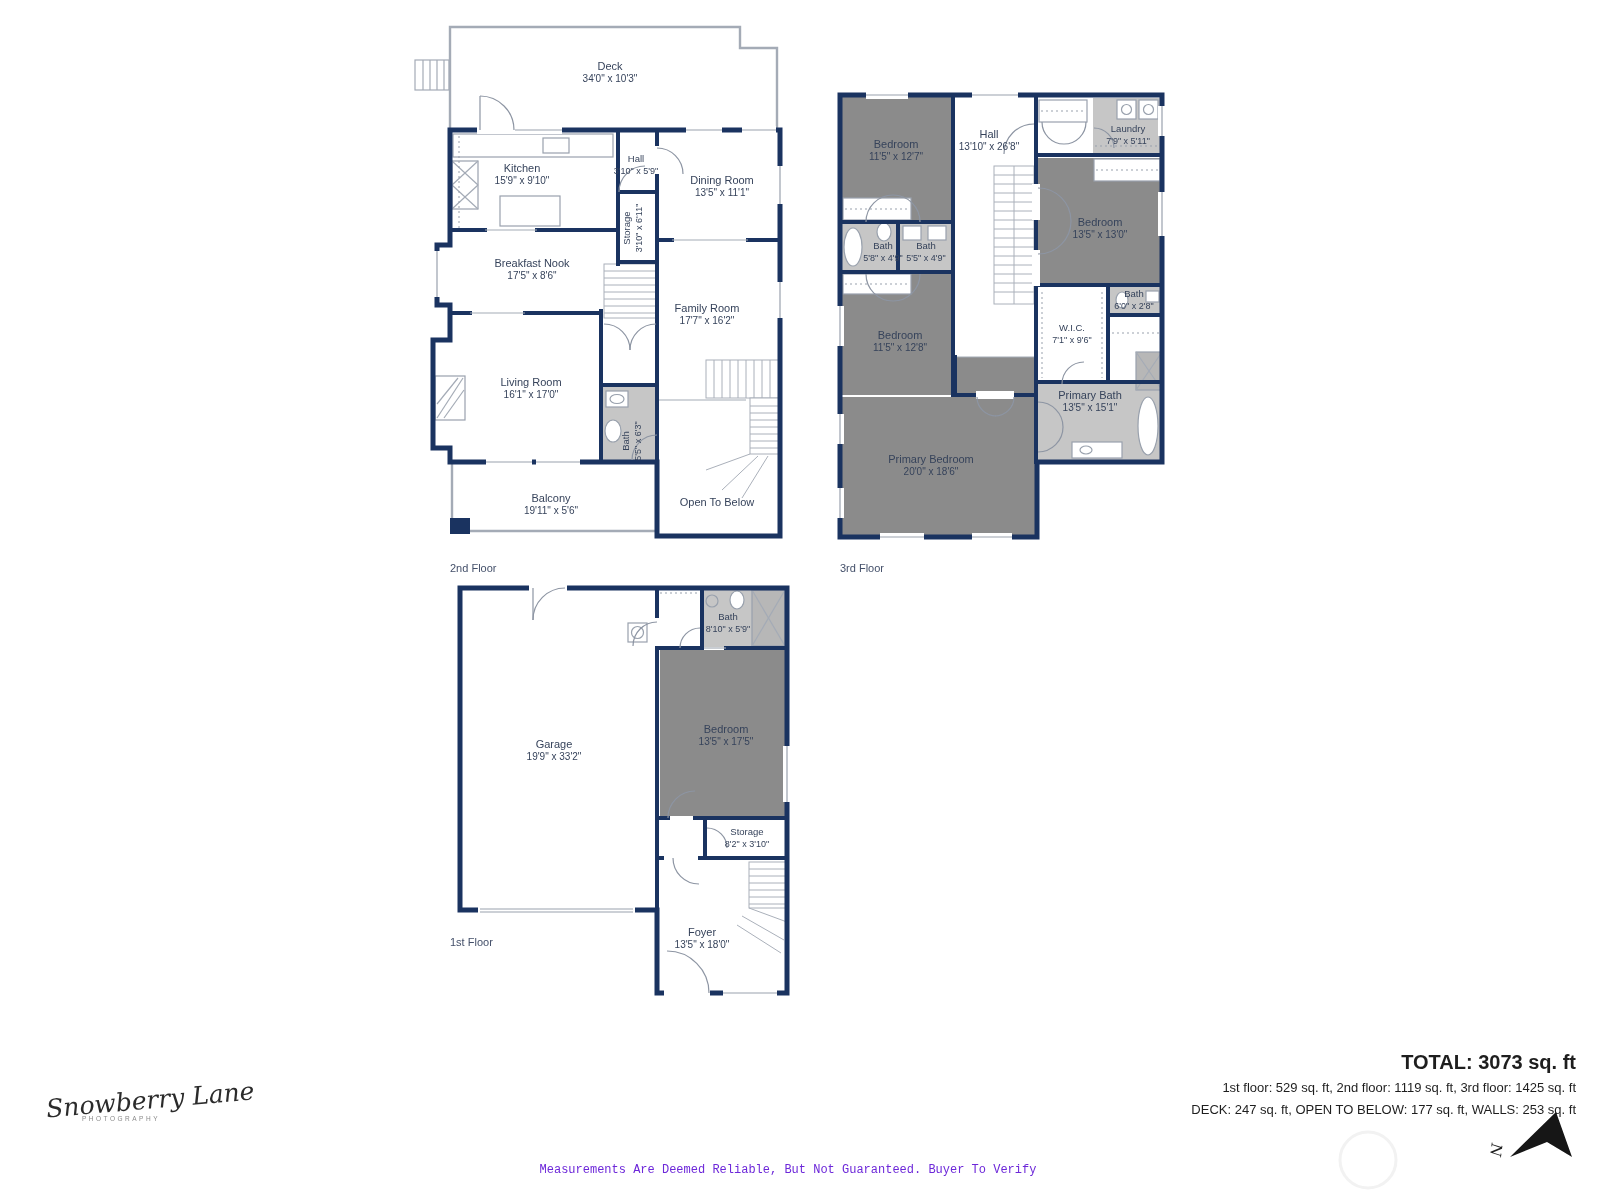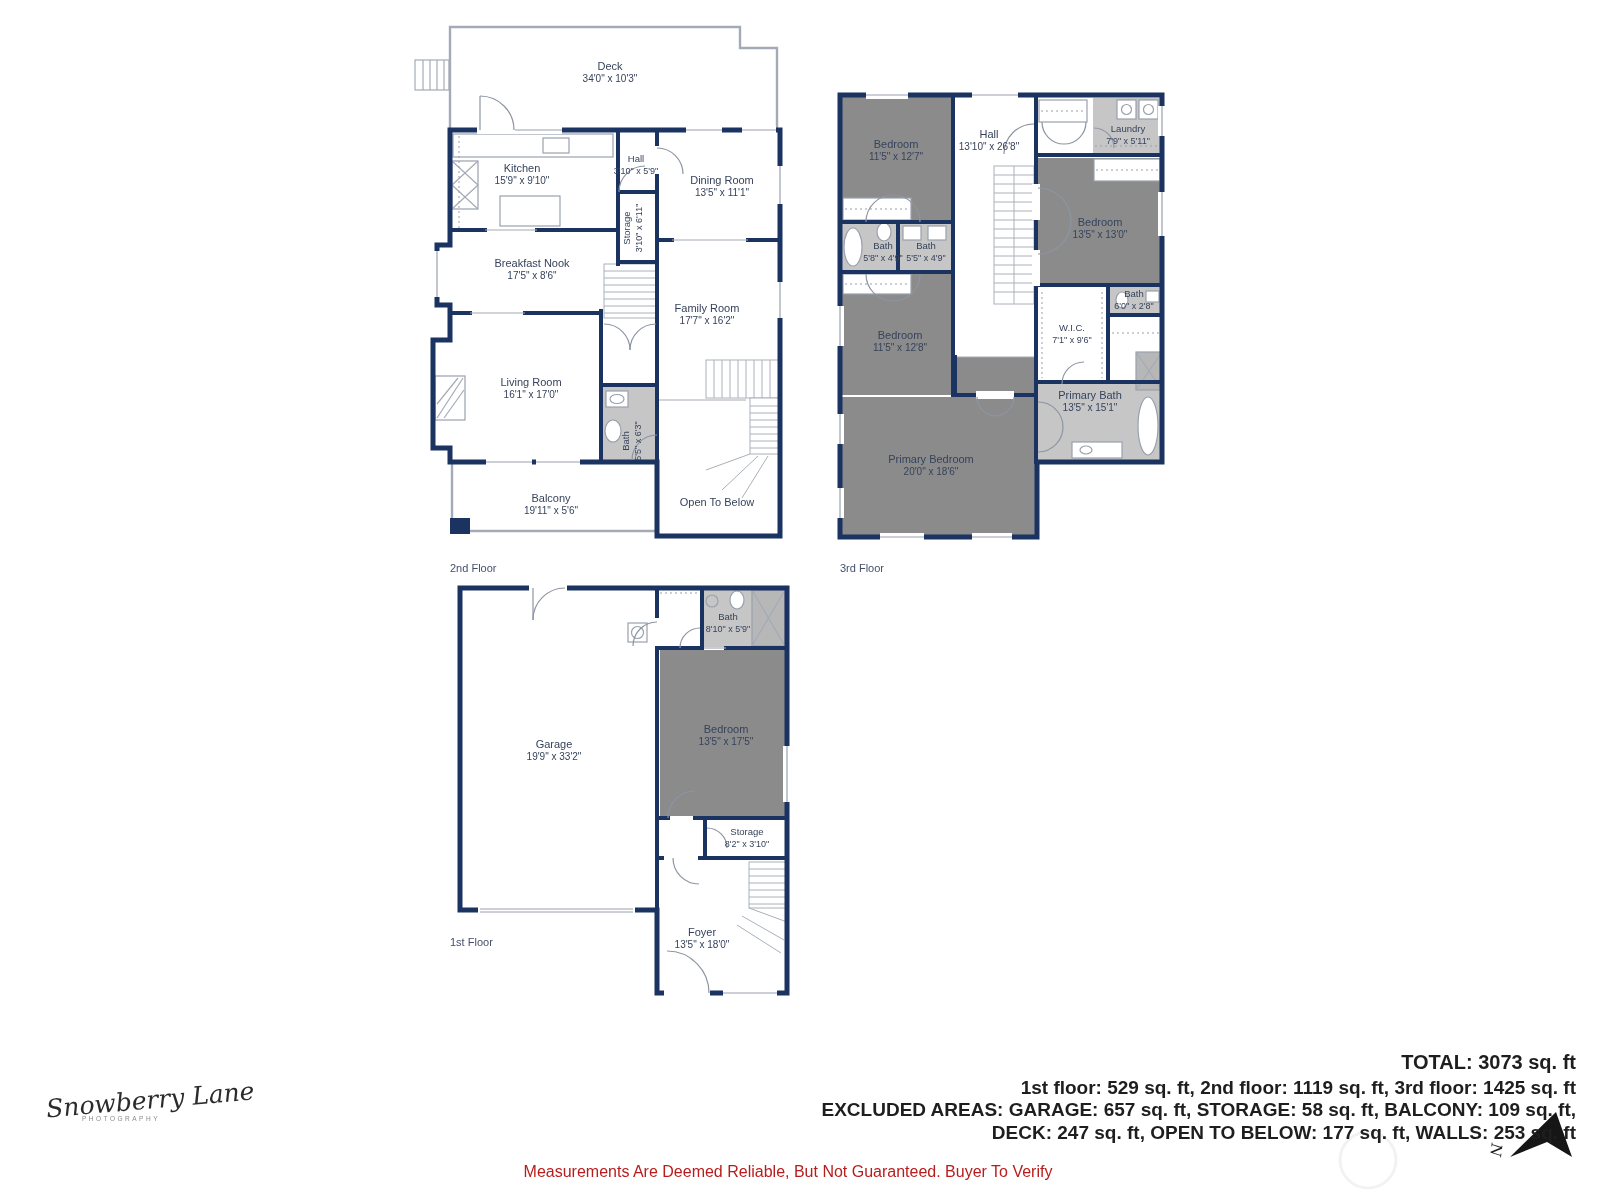--- a/index.html
+++ b/index.html
@@ -20,22 +20,22 @@
   .fixg{stroke:#99a1ad;stroke-width:1.2;fill:none;}
   .dot{stroke:#99a1ad;stroke-width:1;stroke-dasharray:2 3;fill:none;}
   .stair{stroke:#aab0ba;stroke-width:1;fill:#fff;}
   .arc{stroke:#8d95a3;stroke-width:1.2;fill:none;}
   .wrect{fill:#fff;}
   .wline{stroke:#99a1ad;stroke-width:1.2;}
   .wm{fill:none;stroke:#f2f2f2;stroke-width:3;}
   .compass-n{font-family:"DejaVu Serif",serif;font-style:italic;font-size:15px;fill:#222;text-anchor:middle;}
   .summary{position:absolute;left:0;top:1051px;width:1576px;text-align:right;color:#1e1e1e;}
   .sum-total{font-size:20px;font-weight:bold;margin-bottom:3px;}
-  .sum-line{font-size:19px;line-height:22.4px;font-weight:bold;}
-  .disclaimer{position:absolute;top:1163px;left:0;width:1576px;text-align:center;font-size:16px;color:#b91c1c;}
+  .sum-line{font-size:13px;line-height:22.4px;}
+  .disclaimer{position:absolute;top:1163px;left:0;width:1576px;text-align:center;font-size:12px;color:#6d28d9;font-family:Liberation Mono, monospace;}
   .logo{position:absolute;left:46px;top:1088px;width:150px;text-align:center;color:#2b2b2b;}
   .logo-script{font-family:"DejaVu Serif",serif;font-style:italic;font-size:25px;transform:rotate(-5deg);white-space:nowrap;}
   .logo-sub{font-size:6.5px;letter-spacing:2.5px;color:#8a8a8a;margin-top:-2px;}
 </style>
 </head>
 <body>
 
 <div id="page">
 
 <svg width="1600" height="1200" viewBox="0 0 1600 1200">
@@ -400,21 +400,20 @@
   <circle class="wm" cx="1368" cy="1160" r="28"></circle>
   <g>
     <polygon points="1556,1112 1510,1157 1547,1142 1572,1157" fill="#161616"></polygon>
     <text class="compass-n" x="1497" y="1156" transform="rotate(97 1497 1150)">N</text>
   </g>
 </svg>
 
 <div class="summary">
   <div class="sum-total">TOTAL: 3073 sq. ft</div>
   <div class="sum-line">1st floor: 529 sq. ft, 2nd floor: 1119 sq. ft, 3rd floor: 1425 sq. ft</div>
-  <div class="sum-line">EXCLUDED AREAS: GARAGE: 657 sq. ft, STORAGE: 58 sq. ft, BALCONY: 109 sq. ft,</div>
   <div class="sum-line">DECK: 247 sq. ft, OPEN TO BELOW: 177 sq. ft, WALLS: 253 sq. ft</div>
 </div>
 <div class="disclaimer">Measurements Are Deemed Reliable, But Not Guaranteed. Buyer To Verify</div>
 
 <div class="logo">
   <div class="logo-script">Snowberry Lane</div>
   <div class="logo-sub">PHOTOGRAPHY</div>
 </div>
 
 </div>

